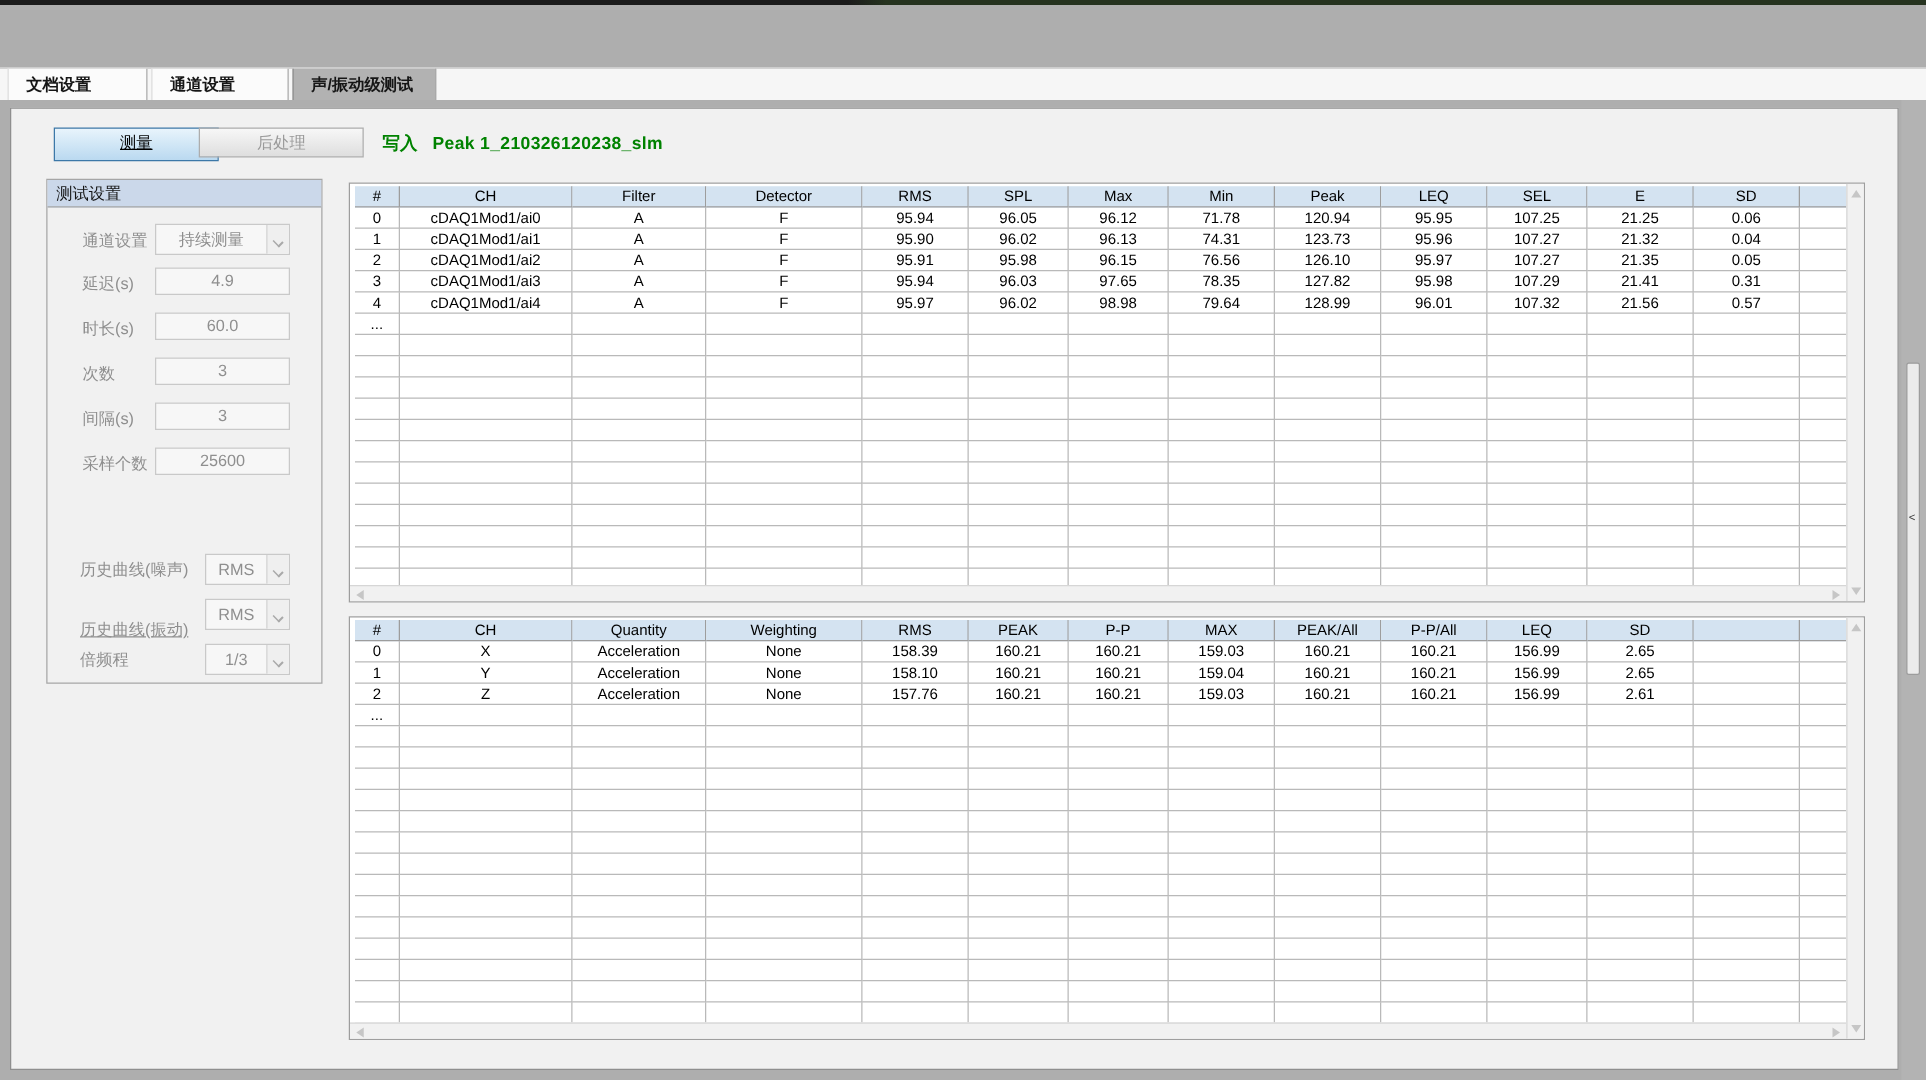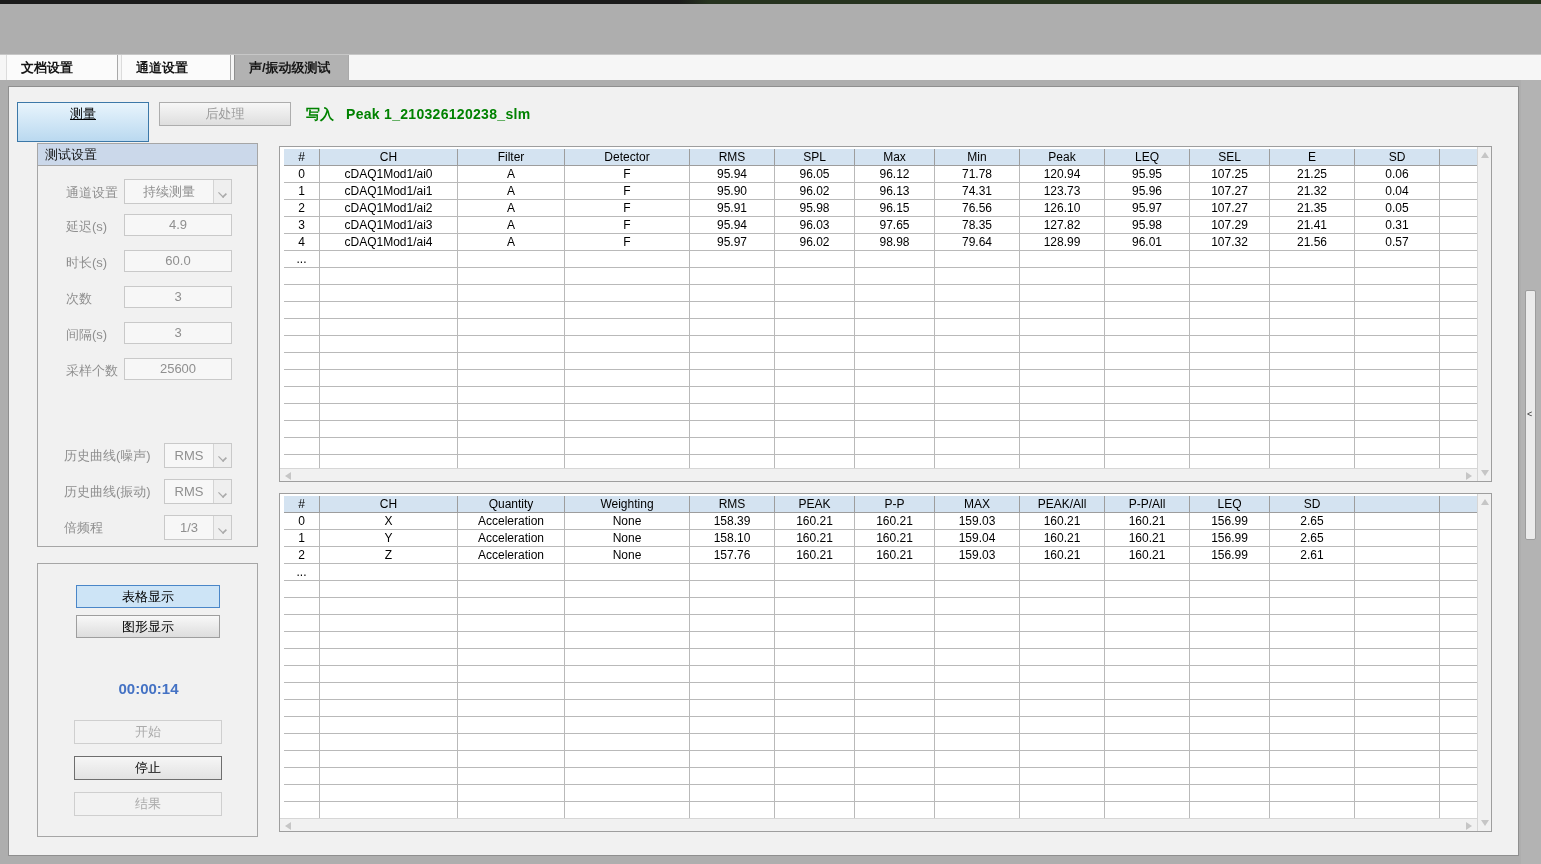--- a/index.html
+++ b/index.html
@@ -34,21 +34,21 @@
   .body-area { position:absolute; left:0; top:80px; width:1541px; height:784px; background:#aeaeae; }
   .main-panel { position:absolute; left:8px; top:6px; width:1511px; height:770px; background:#f1f1f1; border:1px solid #8f8f8f; }
 
   
   .right-gutter { position:absolute; left:1521px; top:0; width:20px; height:784px; background:#b3b3b3; }
   .splitter { position:absolute; left:4px; top:210px; width:11px; height:250px; background:#ebebeb; border:1px solid #9c9c9c; border-radius:2px; }
   .splitter span { position:absolute; left:1px; top:118px; font-size:9px; color:#303030; }
 
   
   .btn { display:block; text-align:center; font-size:13px; color:#000; }
-  .measure-btn { position:absolute; left:8px; top:15px; width:132px; height:40px; line-height:22px;
+  .measure-btn { position:absolute; left:34px; top:15px; width:132px; height:27px; line-height:22px;
     background:linear-gradient(#e8f4fc,#bad9f0); border:1px solid #3c78a8;text-decoration:underline; }
   .post-btn { position:absolute; left:150px; top:15px; width:132px; height:24px; line-height:22px;
     background:linear-gradient(#f7f7f7,#dedede); border:1px solid #adadad; color:#9a9a9a; }
   .write-label { position:absolute; left:297px; top:19px; font-size:14px; font-weight:bold; color:#008200; }
   .file-label { position:absolute; left:337px; top:19px; font-size:14px; font-weight:bold; color:#008200; letter-spacing:.3px; }
 
   
   .group { position:absolute; background:#f1f1f1; border:1px solid #a6a6a6; }
   .group1 { left:28px; top:56px; width:221px; height:404px; }
   .group-header { height:22px; background:#cbd8ea; border-bottom:1px solid #a6a6a6; font-size:13px; color:#141414; line-height:21px; padding-left:7px; }
@@ -140,41 +140,33 @@
 
         <div class="field-label" style="left:28px; top:218px;">采样个数</div>
         <div class="field-input" style="top:214px;">25600</div>
 
         <div class="field-label" style="left:26px; top:303px;">历史曲线(噪声)</div>
         <div class="dropdown" style="left:126px; top:299px; width:68px;">
           <div class="dd-value">RMS</div>
           <div class="dd-arrow"></div>
         </div>
 
-        <div class="field-label" style="left:26px; top:339px;">历史曲线(振动)</div>
+        <div class="field-label" style="left:26px; top:351px;text-decoration:underline;">历史曲线(振动)</div>
         <div class="dropdown" style="left:126px; top:335px; width:68px;">
           <div class="dd-value">RMS</div>
           <div class="dd-arrow"></div>
         </div>
 
         <div class="field-label" style="left:26px; top:375px;">倍频程</div>
         <div class="dropdown" style="left:126px; top:371px; width:68px;">
           <div class="dd-value">1/3</div>
           <div class="dd-arrow"></div>
         </div>
       </div>
 
-      <div class="group group2">
-        <div class="btn tbl-show-btn">表格显示</div>
-        <div class="btn gfx-show-btn">图形显示</div>
-        <div class="timer">00:00:14</div>
-        <div class="btn start-btn">开始</div>
-        <div class="btn stop-btn">停止</div>
-        <div class="btn result-btn">结果</div>
-      </div>
 
       <div class="table-box t1" id="noise-table">
         <div class="tb-main">
           <div class="grid">
               <div class="trow thead">
                 <div class="tcell" style="width: 36px;">#</div>
                 <div class="tcell" style="width: 138px;">CH</div>
                 <div class="tcell" style="width: 107px;">Filter</div>
                 <div class="tcell" style="width: 125px;">Detector</div>
                 <div class="tcell" style="width: 85px;">RMS</div>

